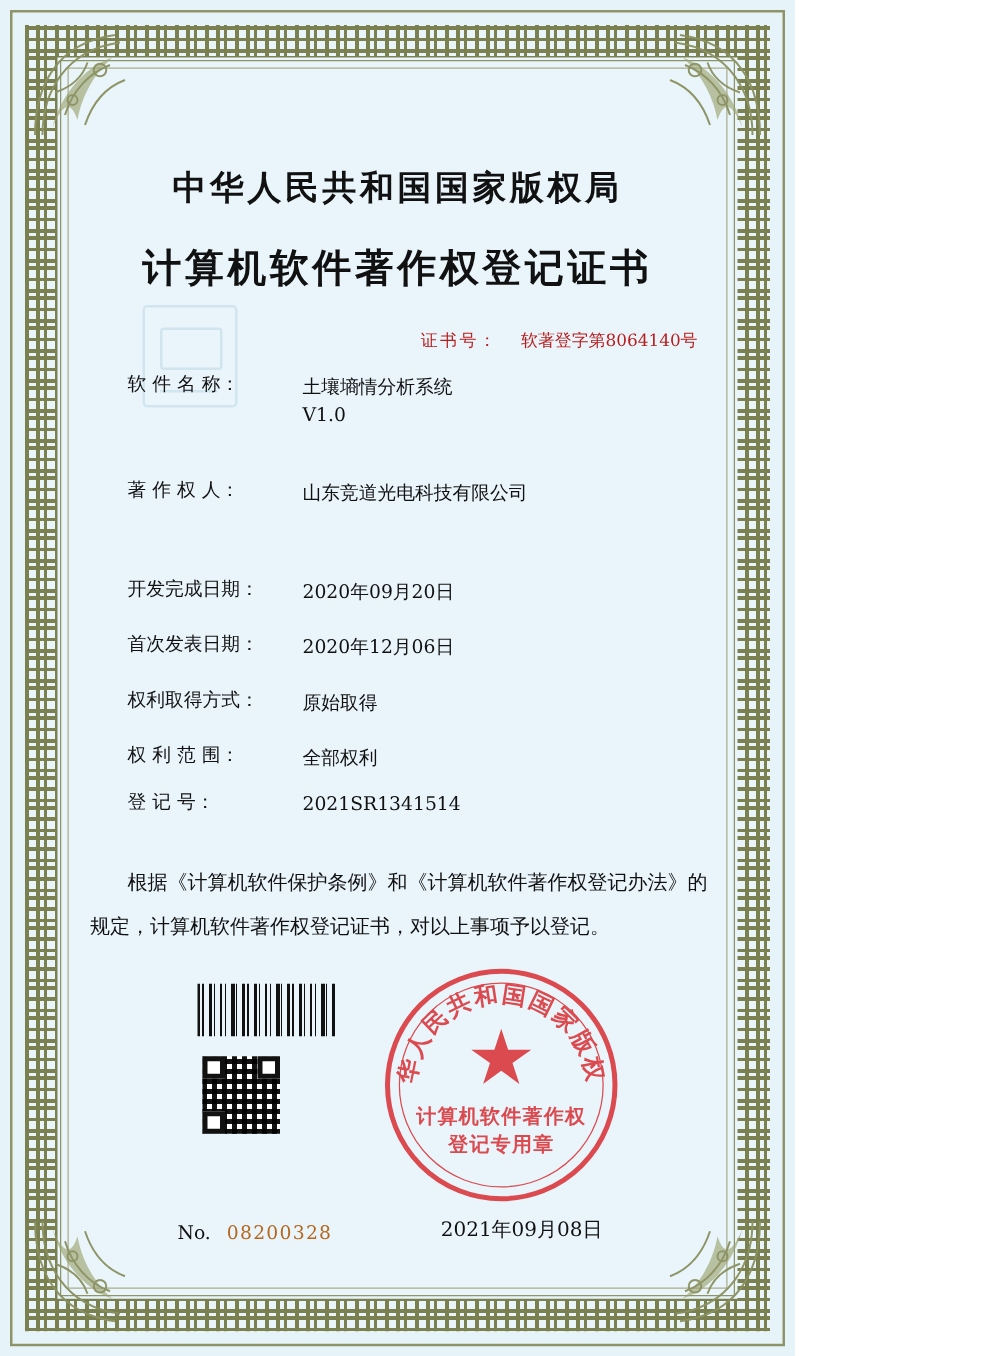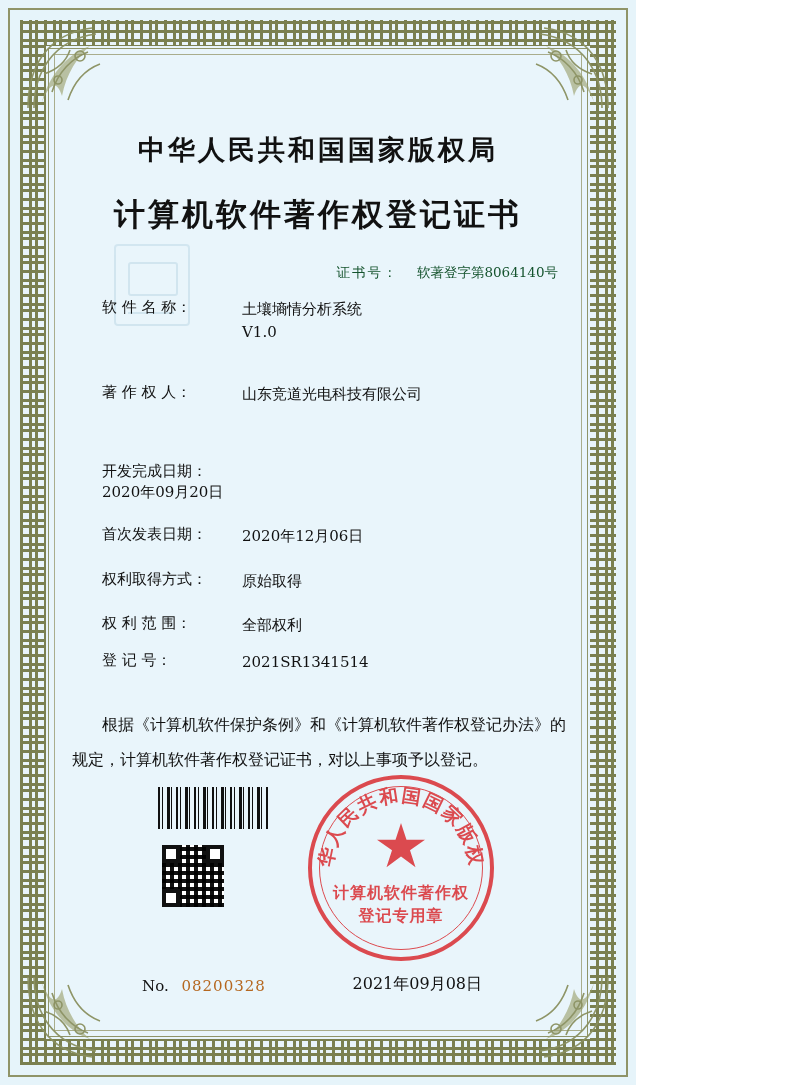--- a/index.html
+++ b/index.html
@@ -103,21 +103,21 @@
     font-size: 31px;
     letter-spacing: 3px;
     color: #111;
     margin-top: 26px;
   }
   .cert-no {
     margin-top: 28px;
     text-align: right;
     padding-right: 16px;
     font-size: 13.5px;
-    color: #14532d;
+    color: #b91c1c;
     font-family: "DejaVu Serif", "Liberation Serif", serif;
   }
   .cert-no .label { letter-spacing: 2px; }
   .cert-no .value { margin-left: 14px; }
 
   .fields {
     margin-top: 16px;
     padding-left: 40px;
     position: relative;
   }
@@ -136,21 +136,21 @@
     white-space: nowrap;
   }
   .field-value {
     font-size: 15px;
     line-height: 1.5;
   }
   .field-value .line2 { display: block; }
 
   .r-soft { margin-top: 2px; }
   .r-owner { margin-top: 40px; }
-  .r-dev   { margin-top: 56px; flex-direction: column; }
+  .r-dev   { margin-top: 56px; }
   .r-pub   { margin-top: 22px; }
   .r-way   { margin-top: 22px; }
   .r-scope { margin-top: 22px; }
   .r-reg   { margin-top: 14px; }
 
   .paragraph {
     margin-top: 34px;
     font-family: "DejaVu Serif", "Liberation Serif", serif;
     font-size: 16px;
     line-height: 2.2;

